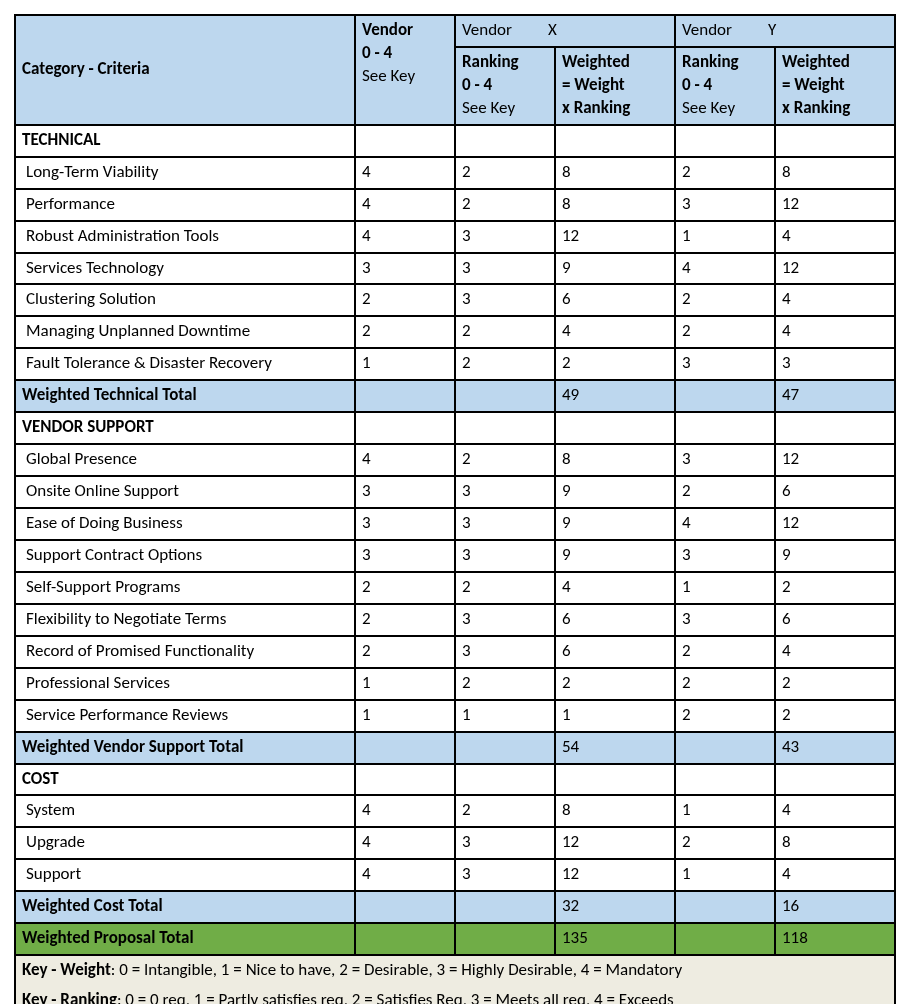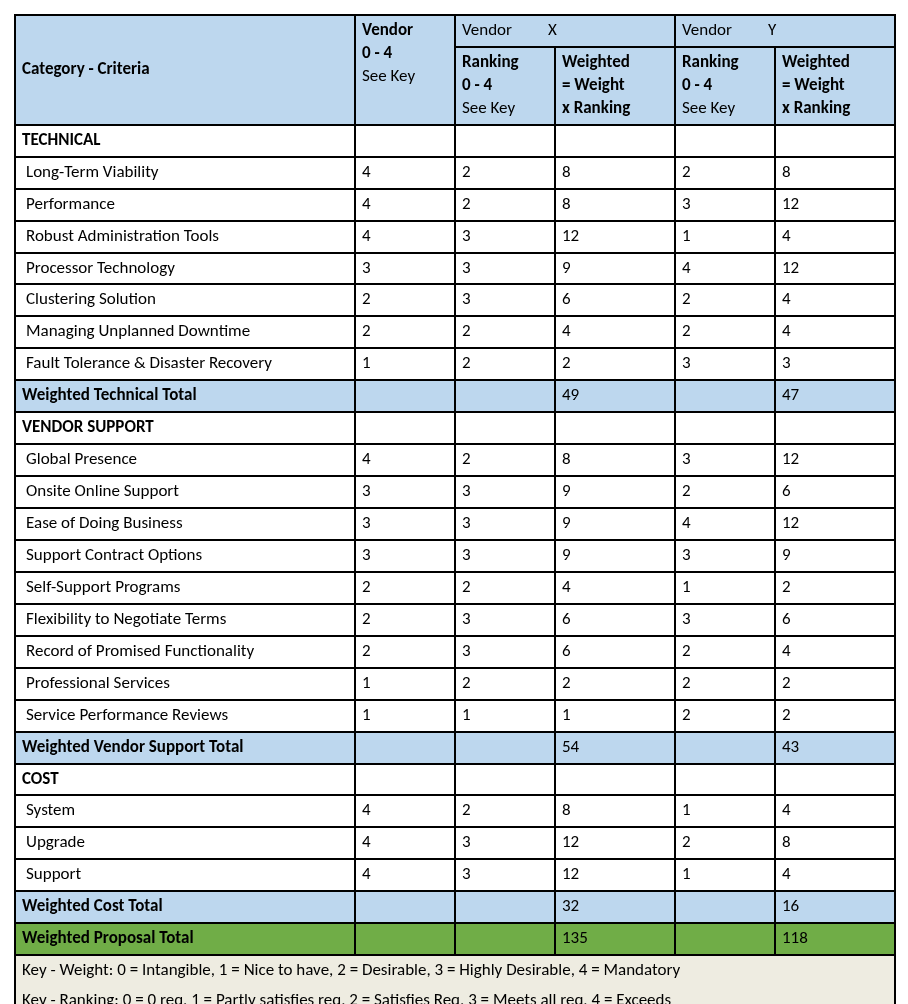--- a/index.html
+++ b/index.html
@@ -28,21 +28,21 @@
   col.c4 { width: 120px; }
   col.c5 { width: 100px; }
   col.c6 { width: 120px; }
   .hdr-blue { background: #bdd7ee; }
   .hdr-green { background: #70ad47; border-radius: 12px; }
   .hdr-key { background: #eeece1; }
   .bold { font-weight: bold; }
   .pad-left { padding-left: 10px; }
   .vtop3 { vertical-align: top; }
   .keycell { font-weight: normal; }
-  .keycell b { font-weight: normal; }
+  .keycell b { font-weight: bold; }
   .vendor-h { font-weight: normal; }
   .vendor-h span.gap { display:inline-block; width:36px; }
 </style>
 </head>
 <body>
 
 <table>
   <colgroup>
     <col class="c1">
       <col class="c2">
@@ -118,21 +118,21 @@
       </tr>
       <tr>
         <td class="pad-left">Robust Administration Tools</td>
         <td>4</td>
         <td>3</td>
         <td>12</td>
         <td>1</td>
         <td>4</td>
       </tr>
       <tr>
-        <td class="pad-left">Processor Technology</td>
+        <td class="pad-left">Services Technology</td>
         <td>3</td>
         <td>3</td>
         <td>9</td>
         <td>4</td>
         <td>12</td>
       </tr>
       <tr>
         <td class="pad-left">Clustering Solution</td>
         <td>2</td>
         <td>3</td>

